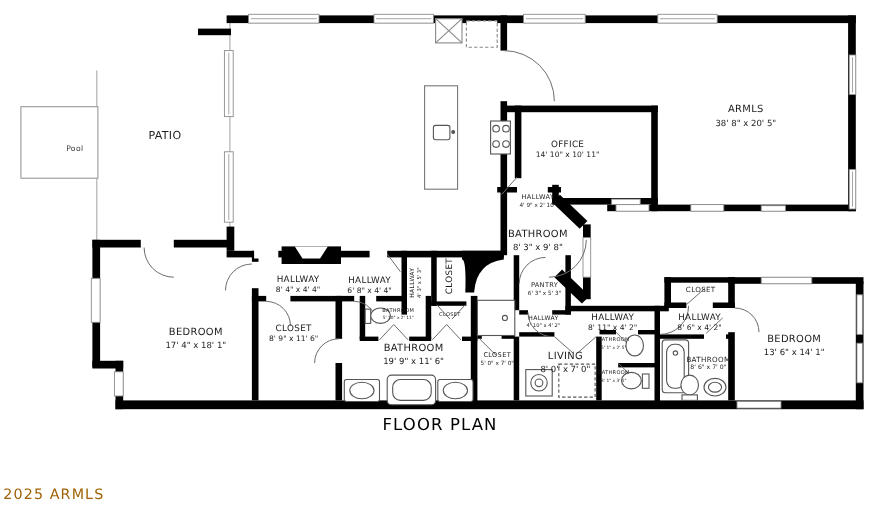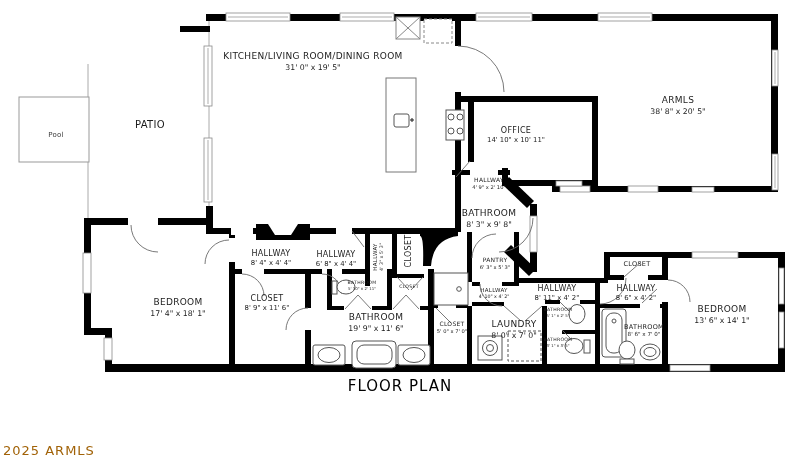--- a/index.html
+++ b/index.html
@@ -215,28 +215,24 @@
       <rect x="602" y="309" width="24" height="48" rx="3"></rect>
       <rect x="606" y="313" width="16" height="40" rx="7"></rect>
       <circle cx="614" cy="321" r="2"></circle>
       <ellipse cx="627" cy="350" rx="8" ry="9"></ellipse>
       <rect x="620" y="359" width="14" height="5"></rect>
       <ellipse cx="650" cy="352" rx="10" ry="8"></ellipse>
       <ellipse cx="650" cy="352" rx="6" ry="4.5"></ellipse>
     </g>
   </svg>
 
-  <div class="lbl sz9" style="left:313px;top:62px">
-    <span class="name">KITCHEN/LIVING ROOM/DINING ROOM</span>
-    <span class="dims">31' 0" x 19' 5"</span>
-  </div>
   <div class="lbl sz10" style="left:150px;top:124px">
     <span class="name">PATIO</span>
   </div>
-  <div class="lbl sz7 pool-lbl" style="left:56px;top:136px">
+  <div class="lbl sz7 pool-lbl" style="left:68px;top:136px">
     <span class="name">Pool</span>
   </div>
   <div class="lbl sz9" style="left:678px;top:106px">
     <span class="name">ARMLS</span>
     <span class="dims">38' 8" x 20' 5"</span>
   </div>
   <div class="lbl sz8" style="left:516px;top:136px">
     <span class="name">OFFICE</span>
     <span class="dims">14' 10" x 10' 11"</span>
   </div>
@@ -288,21 +284,21 @@
   </div>
   <div class="lbl sz6" style="left:452px;top:327px">
     <span class="name">CLOSET</span>
     <span class="dims">5' 0" x 7' 0"</span>
   </div>
   <div class="lbl sz55" style="left:494px;top:294px">
     <span class="name">HALLWAY</span>
     <span class="dims">4' 10" x 4' 2"</span>
   </div>
   <div class="lbl sz9" style="left:514px;top:330px">
-    <span class="name">LAUNDRY</span>
+    <span class="name">LIVING</span>
     <span class="dims">8' 0" x 7' 0"</span>
   </div>
   <div class="lbl sz8" style="left:557px;top:294px">
     <span class="name">HALLWAY</span>
     <span class="dims">8' 11" x 4' 2"</span>
   </div>
   <div class="lbl sz45" style="left:558px;top:313px">
     <span class="name">BATHROOM</span>
     <span class="dims">5' 1" x 2' 5"</span>
   </div>

